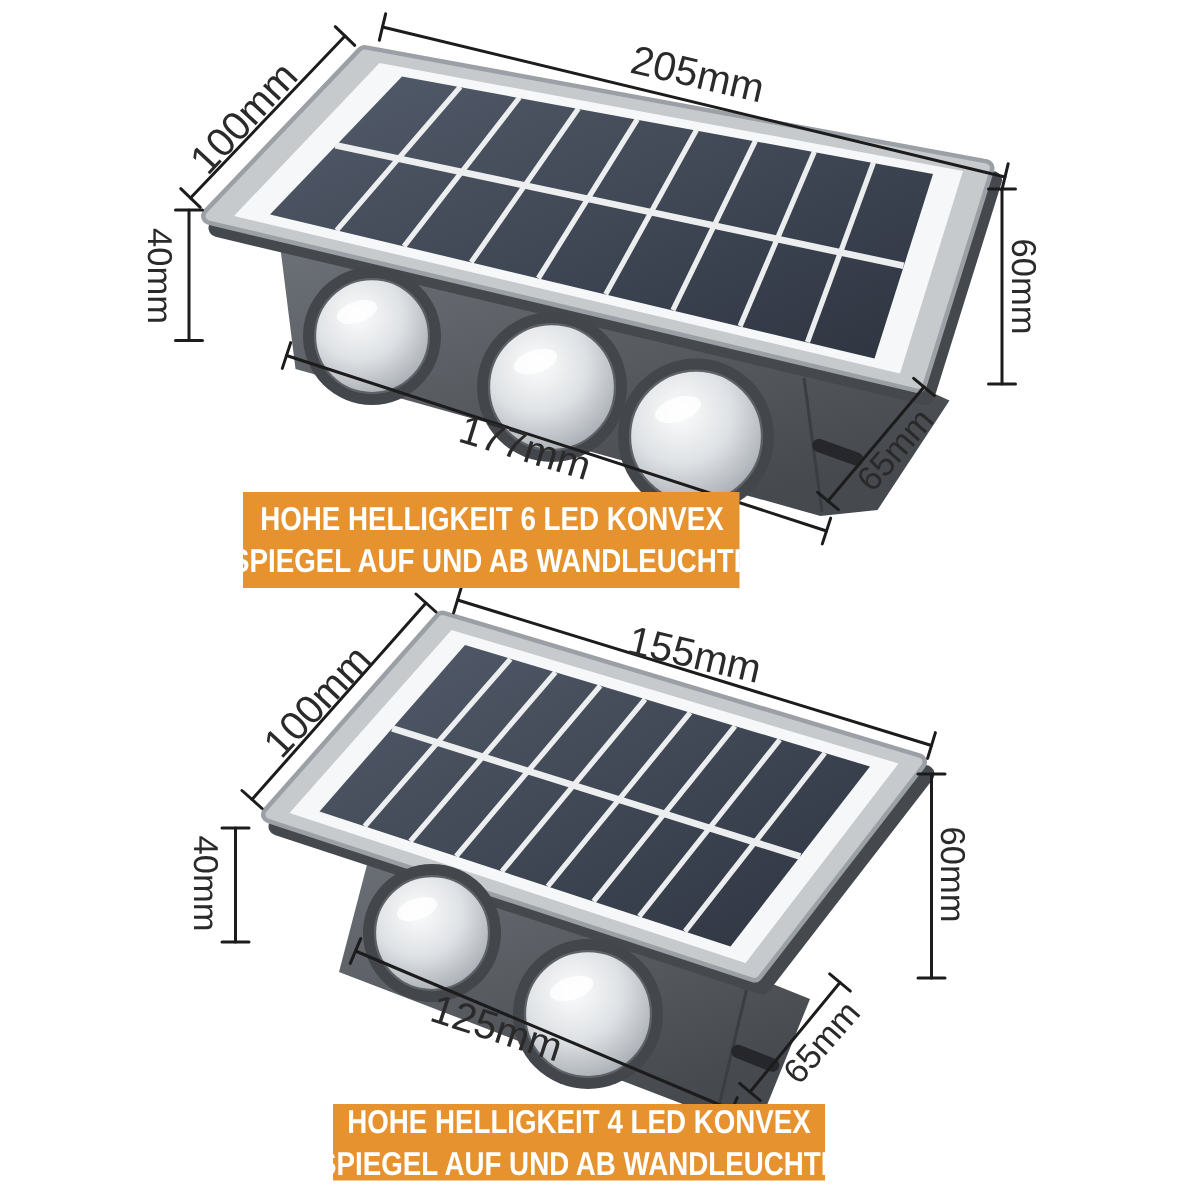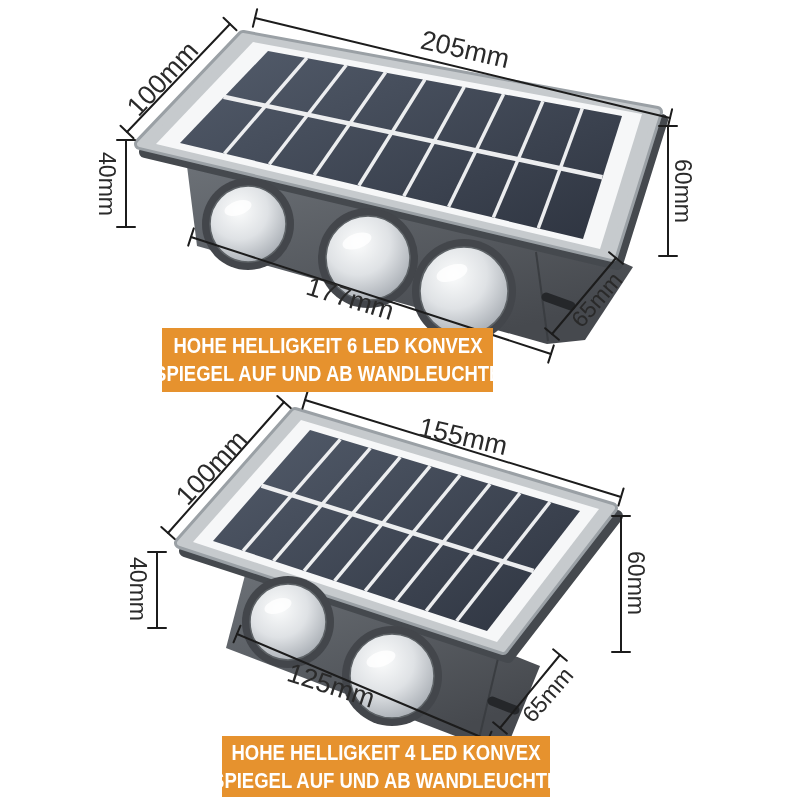--- a/index.html
+++ b/index.html
@@ -199,18 +199,18 @@
   <div class="dim-label dim-lg" style="left:212px;top:468px;transform:translate(-50%,-50%) rotate(-47deg);">100mm</div>
   <div class="dim-label dim-sm" style="left:137px;top:589px;transform:translate(-50%,-50%) rotate(90deg);">40mm</div>
   <div class="dim-label dim-sm" style="left:635px;top:583px;transform:translate(-50%,-50%) rotate(90deg);">60mm</div>
   <div class="dim-label dim-lg" style="left:331px;top:686px;transform:translate(-50%,-50%) rotate(18deg);">125mm</div>
   <div class="dim-label dim-sm" style="left:548px;top:695px;transform:translate(-50%,-50%) rotate(-49deg);">65mm</div>
 
   <div class="banner" style="left:162px;top:328px;width:331px;height:64px;background:#E6922E;">
     <span class="bline">HOHE HELLIGKEIT 6 LED KONVEX</span>
     <span class="bline">SPIEGEL AUF UND AB WANDLEUCHTE</span>
   </div>
-  <div class="banner" style="left:222px;top:736px;width:328px;height:61px;background:#E6922E;">
+  <div class="banner" style="left:222px;top:736px;width:328px;height:51px;background:#E6922E;">
     <span class="bline">HOHE HELLIGKEIT 4 LED KONVEX</span>
     <span class="bline">SPIEGEL AUF UND AB WANDLEUCHTE</span>
   </div>
 
 </div>
 
 </body></html>

